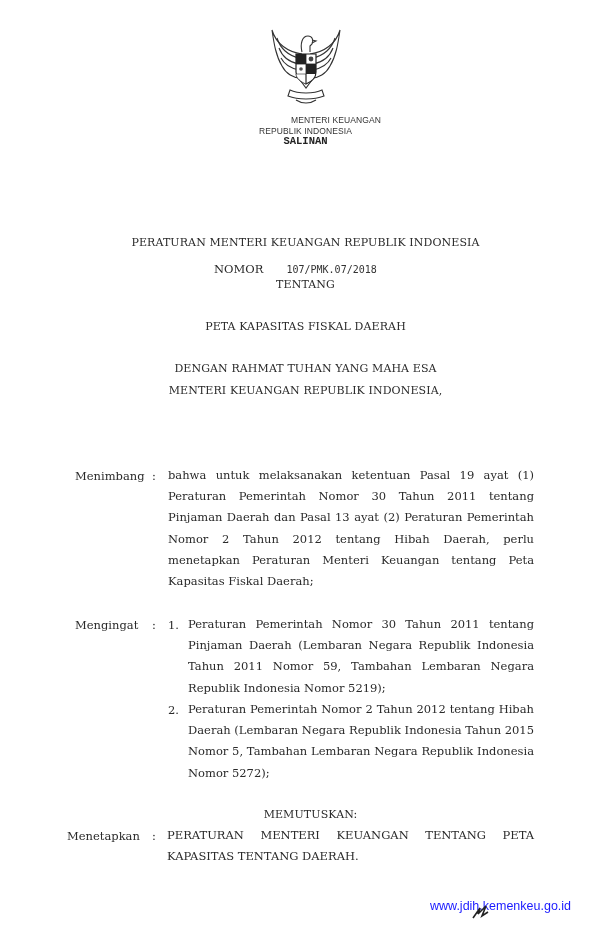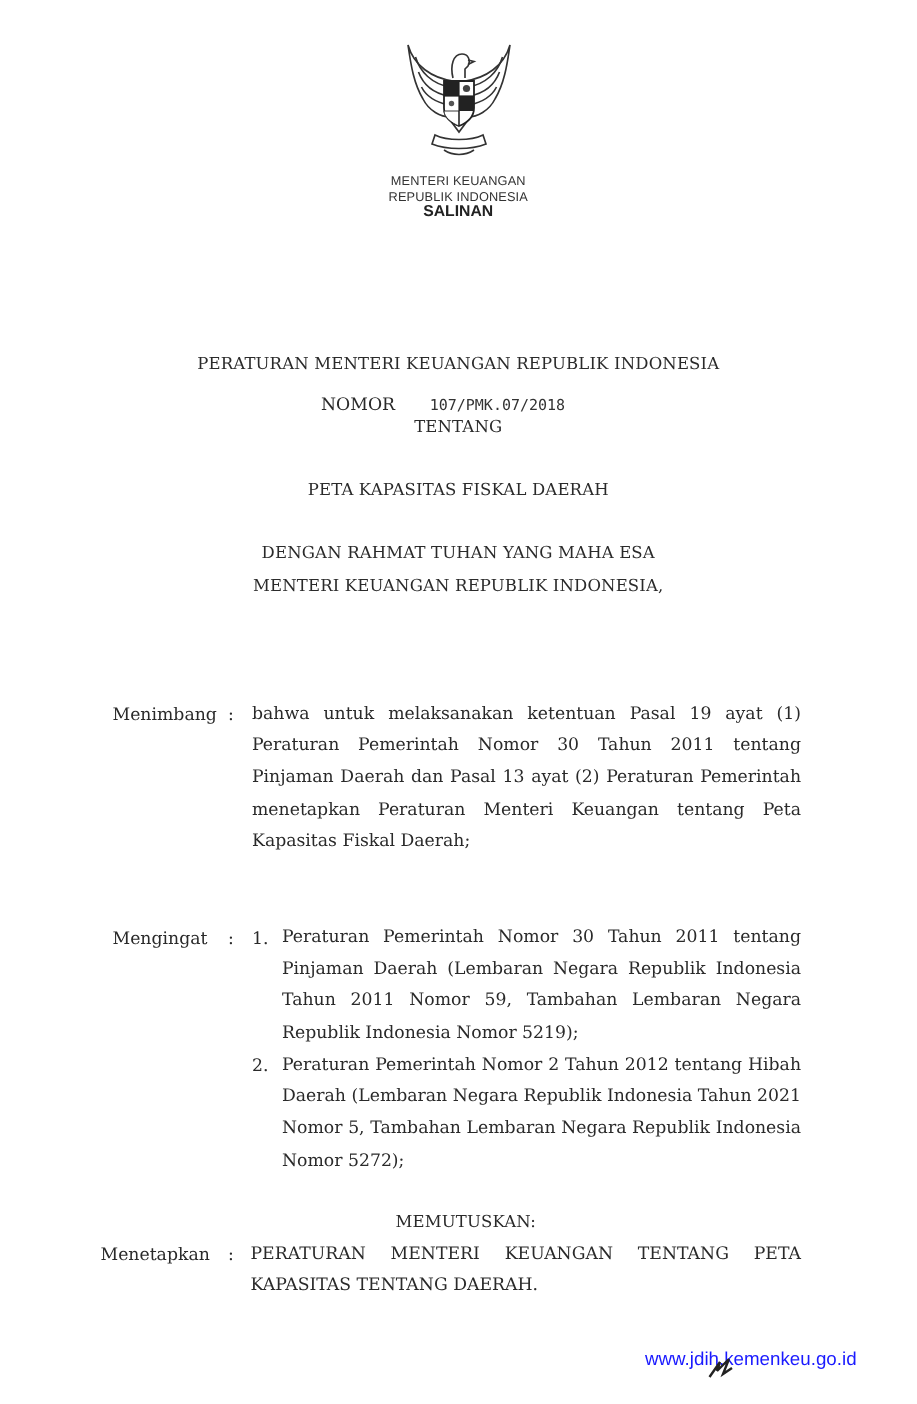--- a/index.html
+++ b/index.html
@@ -10,21 +10,21 @@
     }
     .abs { position: absolute; }
     .center { left: 0; width: 611px; text-align: center; }
     .emblem { left: 266px; top: 24px; width: 80px; height: 86px; }
     .org-line {
       font-family: "Liberation Sans", "DejaVu Sans", sans-serif;
       font-size: 8.5px; letter-spacing: 0.1px; color: #333;
       left: 230px; width: 151px; text-align: center;
     }
     .salinan {
-      font-family: Liberation Sans, sans-serif; font-weight: bold; font-size: 10.5px;
+      font-family: Liberation Mono, monospace; font-weight: bold; font-size: 10.5px;
       left: 230px; width: 151px; text-align: center; color: #222;
     }
     .title { font-size: 11px; letter-spacing: 0.1px; }
     .nomor-label { font-size: 11.5px; }
     .nomor-val { font-family: "DejaVu Sans Mono", "Liberation Mono", monospace; font-size: 10px; color: #333; }
     .label { font-size: 11.5px; }
     .colon { font-size: 11.5px; }
     .body-text {
       font-size: 11.5px; line-height: 21.2px; text-align: justify;
       text-align-last: left;
@@ -68,59 +68,60 @@
       <rect x="30" y="30" width="10" height="10" fill="#222"></rect>
       <rect x="40" y="40" width="10" height="10" fill="#222"></rect>
       <path d="M40 50 L40 60 C35 58 30 54 30 50 Z" fill="#fff" stroke="#222" stroke-width="0.6"></path>
       <line x1="30" y1="40" x2="50" y2="40" stroke="#222" stroke-width="0.8"></line>
       <line x1="40" y1="30" x2="40" y2="60" stroke="#222" stroke-width="0.8"></line>
       <circle cx="45" cy="35" r="2.4" fill="#444"></circle>
       <circle cx="35" cy="45" r="1.8" fill="#555"></circle>
     </g>
   </svg>
 </div>
-<div class="abs org-line" style="top:115px;">MENTERI KEUANGAN</div>
+<div class="abs org-line" style="top:115px;text-align:right;">MENTERI KEUANGAN</div>
 <div class="abs org-line" style="top:126px;">REPUBLIK INDONESIA</div>
 <div class="abs salinan" style="top:135px;">SALINAN</div>
 
 <div class="abs center title" style="top:236px;">PERATURAN MENTERI KEUANGAN REPUBLIK INDONESIA</div>
 <div class="abs" style="top:258px; left:214px;">
   <span class="nomor-label">NOMOR</span>
   <span class="nomor-val" style="margin-left:18px;">107/PMK.07/2018</span>
 </div>
 <div class="abs center title" style="top:278px;">TENTANG</div>
 <div class="abs center title" style="top:320px;">PETA KAPASITAS FISKAL DAERAH</div>
 <div class="abs center title" style="top:362px;">DENGAN RAHMAT TUHAN YANG MAHA ESA</div>
 <div class="abs center title" style="top:384px;">MENTERI KEUANGAN REPUBLIK INDONESIA,</div>
 
 <div class="abs label" style="top:469px; left:75px;">Menimbang</div>
 <div class="abs colon" style="top:469px; left:152px;">:</div>
 <div class="abs body-text" style="top:465px; left:168px; width:366px;">
   <span class="line">bahwa untuk melaksanakan ketentuan Pasal 19 ayat (1)</span>
   <span class="line">Peraturan Pemerintah Nomor 30 Tahun 2011 tentang</span>
   <span class="line">Pinjaman Daerah dan Pasal 13 ayat (2) Peraturan Pemerintah</span>
+  <span class="line">Nomor 2 Tahun 2012 tentang Hibah Daerah, perlu</span>
   <span class="line">menetapkan Peraturan Menteri Keuangan tentang Peta</span>
   <span class="line last">Kapasitas Fiskal Daerah;</span>
 </div>
 
 <div class="abs label" style="top:618px; left:75px;">Mengingat</div>
 <div class="abs colon" style="top:618px; left:152px;">:</div>
 
 <div class="abs num" style="top:618px; left:168px;">1.</div>
 <div class="abs body-text" style="top:614px; left:188px; width:346px;">
   <span class="line">Peraturan Pemerintah Nomor 30 Tahun 2011 tentang</span>
   <span class="line">Pinjaman Daerah (Lembaran Negara  Republik Indonesia</span>
   <span class="line">Tahun 2011 Nomor 59, Tambahan Lembaran Negara</span>
   <span class="line last">Republik Indonesia Nomor 5219);</span>
 </div>
 
 <div class="abs num" style="top:703px; left:168px;">2.</div>
 <div class="abs body-text" style="top:699px; left:188px; width:346px;">
   <span class="line">Peraturan Pemerintah Nomor 2 Tahun 2012 tentang Hibah</span>
-  <span class="line">Daerah (Lembaran Negara Republik Indonesia Tahun 2021</span>
+  <span class="line">Daerah (Lembaran Negara Republik Indonesia Tahun 2015</span>
   <span class="line">Nomor 5, Tambahan Lembaran Negara Republik Indonesia</span>
   <span class="line last">Nomor 5272);</span>
 </div>
 
 <div class="abs center title" style="top:808px; left:5px;">MEMUTUSKAN:</div>
 <div class="abs label" style="top:829px; left:67px;">Menetapkan</div>
 <div class="abs colon" style="top:829px; left:152px;">:</div>
 <div class="abs body-text" style="top:825px; left:167px; width:367px;">
   <span class="line">PERATURAN MENTERI KEUANGAN TENTANG PETA</span>
   <span class="line last">KAPASITAS TENTANG DAERAH.</span>

